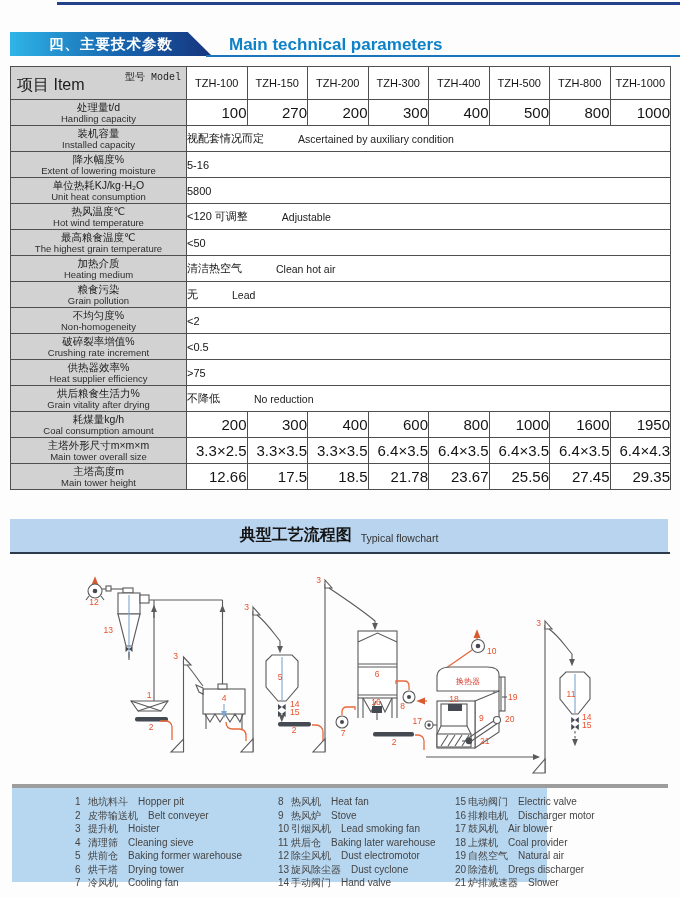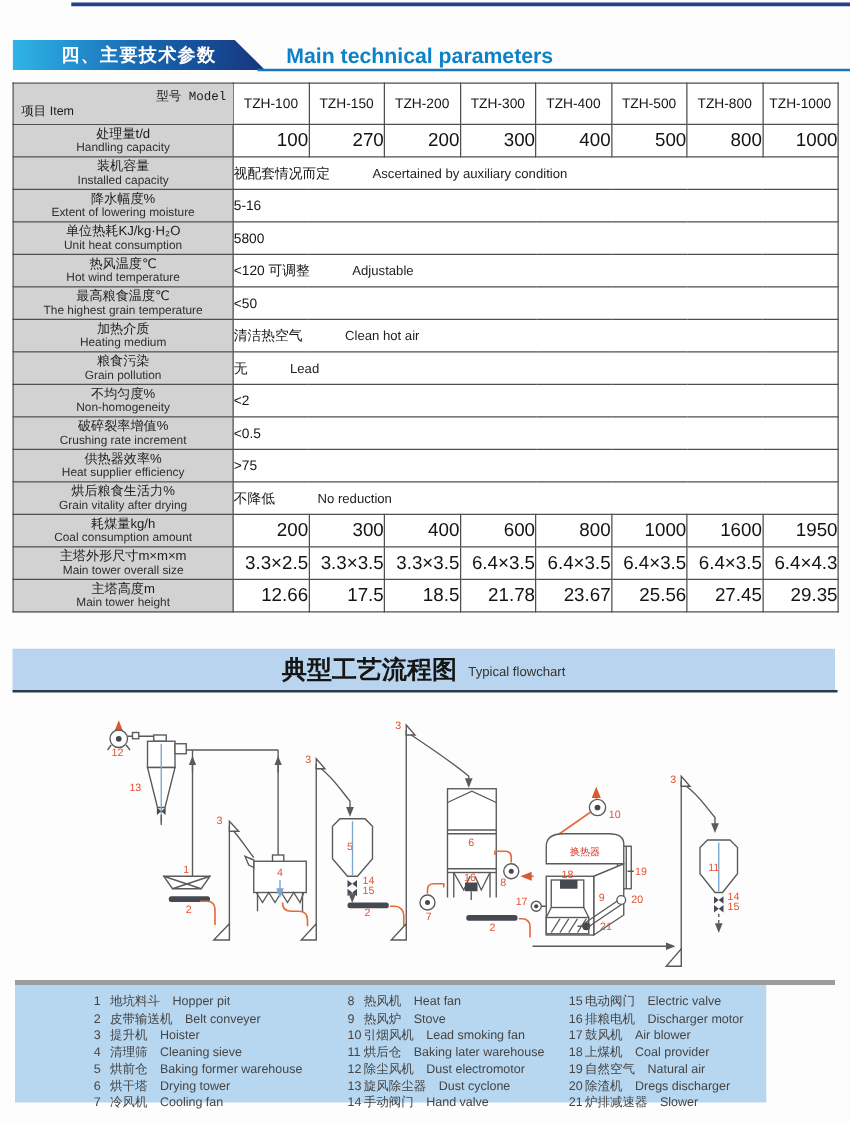--- a/index.html
+++ b/index.html
@@ -18,43 +18,43 @@
   table.params th,table.params td{border:1px solid #4f4f4f;padding:0;}
   th.label-cell{background:#d2d2d2;font-weight:normal;}
   col.lab{width:176px;}
   .zh{font-size:10.5px;color:#1c1c1c;line-height:12px;text-align:center;}
   .en{font-size:9.5px;color:#2e2e2e;line-height:11px;text-align:center;}
   td.val{font-size:15px;text-align:right;height:25px;color:#141414;background:#fff;}
   tr.hd th{height:32px;background:#d2d2d2;}
   tr.hd th.model{background:#fff;font-weight:normal;font-size:11px;color:#141414;}
   th.corner{position:relative;}
   .c-top{position:absolute;right:5px;top:3px;font-size:10px;color:#1c1c1c;font-family:Liberation Mono, monospace;}
-  .c-bottom{position:absolute;left:6px;bottom:3px;font-size:10px;color:#1c1c1c;}
+  .c-bottom{position:absolute;left:6px;bottom:3px;font-size:16px;color:#1c1c1c;}
   td.merged{background:#fff;height:25px;}
   .mwrap{display:flex;justify-content:flex-start;align-items:center;gap:34px;}
   .mzh{font-size:11px;color:#141414;}
   .men{font-size:10.5px;color:#222;}
 
   .flow-banner{position:absolute;left:10px;top:519px;width:658px;height:33px;background:#b9d4ee;
                display:flex;align-items:center;justify-content:center;gap:9px;}
-  .fb-zh{font-size:20px;font-weight:bold;color:#151515;}
+  .fb-zh{font-size:16px;font-weight:bold;color:#151515;}
   .fb-en{font-size:10.5px;color:#333;padding-top:5px;}
   .fb-line{position:absolute;left:10px;top:552px;width:660px;height:2px;background:#2c3b4c;}
 
   svg.diagram{position:absolute;left:10px;top:554px;width:660px;height:232px;}
   .ln{stroke:#5a5a5a;fill:none;stroke-width:1.1;}
   .lnf{stroke:#5a5a5a;fill:#fff;stroke-width:1.1;}
   .dk{fill:#454a52;stroke:none;}
   .org{stroke:#e8683a;fill:none;stroke-width:1.3;}
   .blu{stroke:#7ba7d0;fill:none;stroke-width:1.1;}
   text.ann{fill:#e8502a;font-size:8.5px;font-family:"Liberation Sans",sans-serif;}
   text.redlb{fill:#d63429;font-size:8px;font-family:"Liberation Sans",sans-serif;}
 
   .legend-strip{position:absolute;left:12px;top:784px;width:656px;height:4px;background:#9d9d9d;}
-  .legend{position:absolute;left:12px;top:788px;width:601px;height:94px;background:#b7d6ef;}
+  .legend{position:absolute;left:12px;top:788px;width:535px;height:94px;background:#b7d6ef;}
   .lg-col{position:absolute;top:7px;}
   .lg-col.c1{left:63px;} .lg-col.c2{left:266px;} .lg-col.c3{left:443px;}
   .lg-item{font-size:10px;color:#454545;line-height:13.5px;white-space:nowrap;}
   .lg-num{display:inline-block;min-width:13px;}
   .lg-en{margin-left:10px;}
 </style>
 </head>
 <body>
 
 <div class="page">

